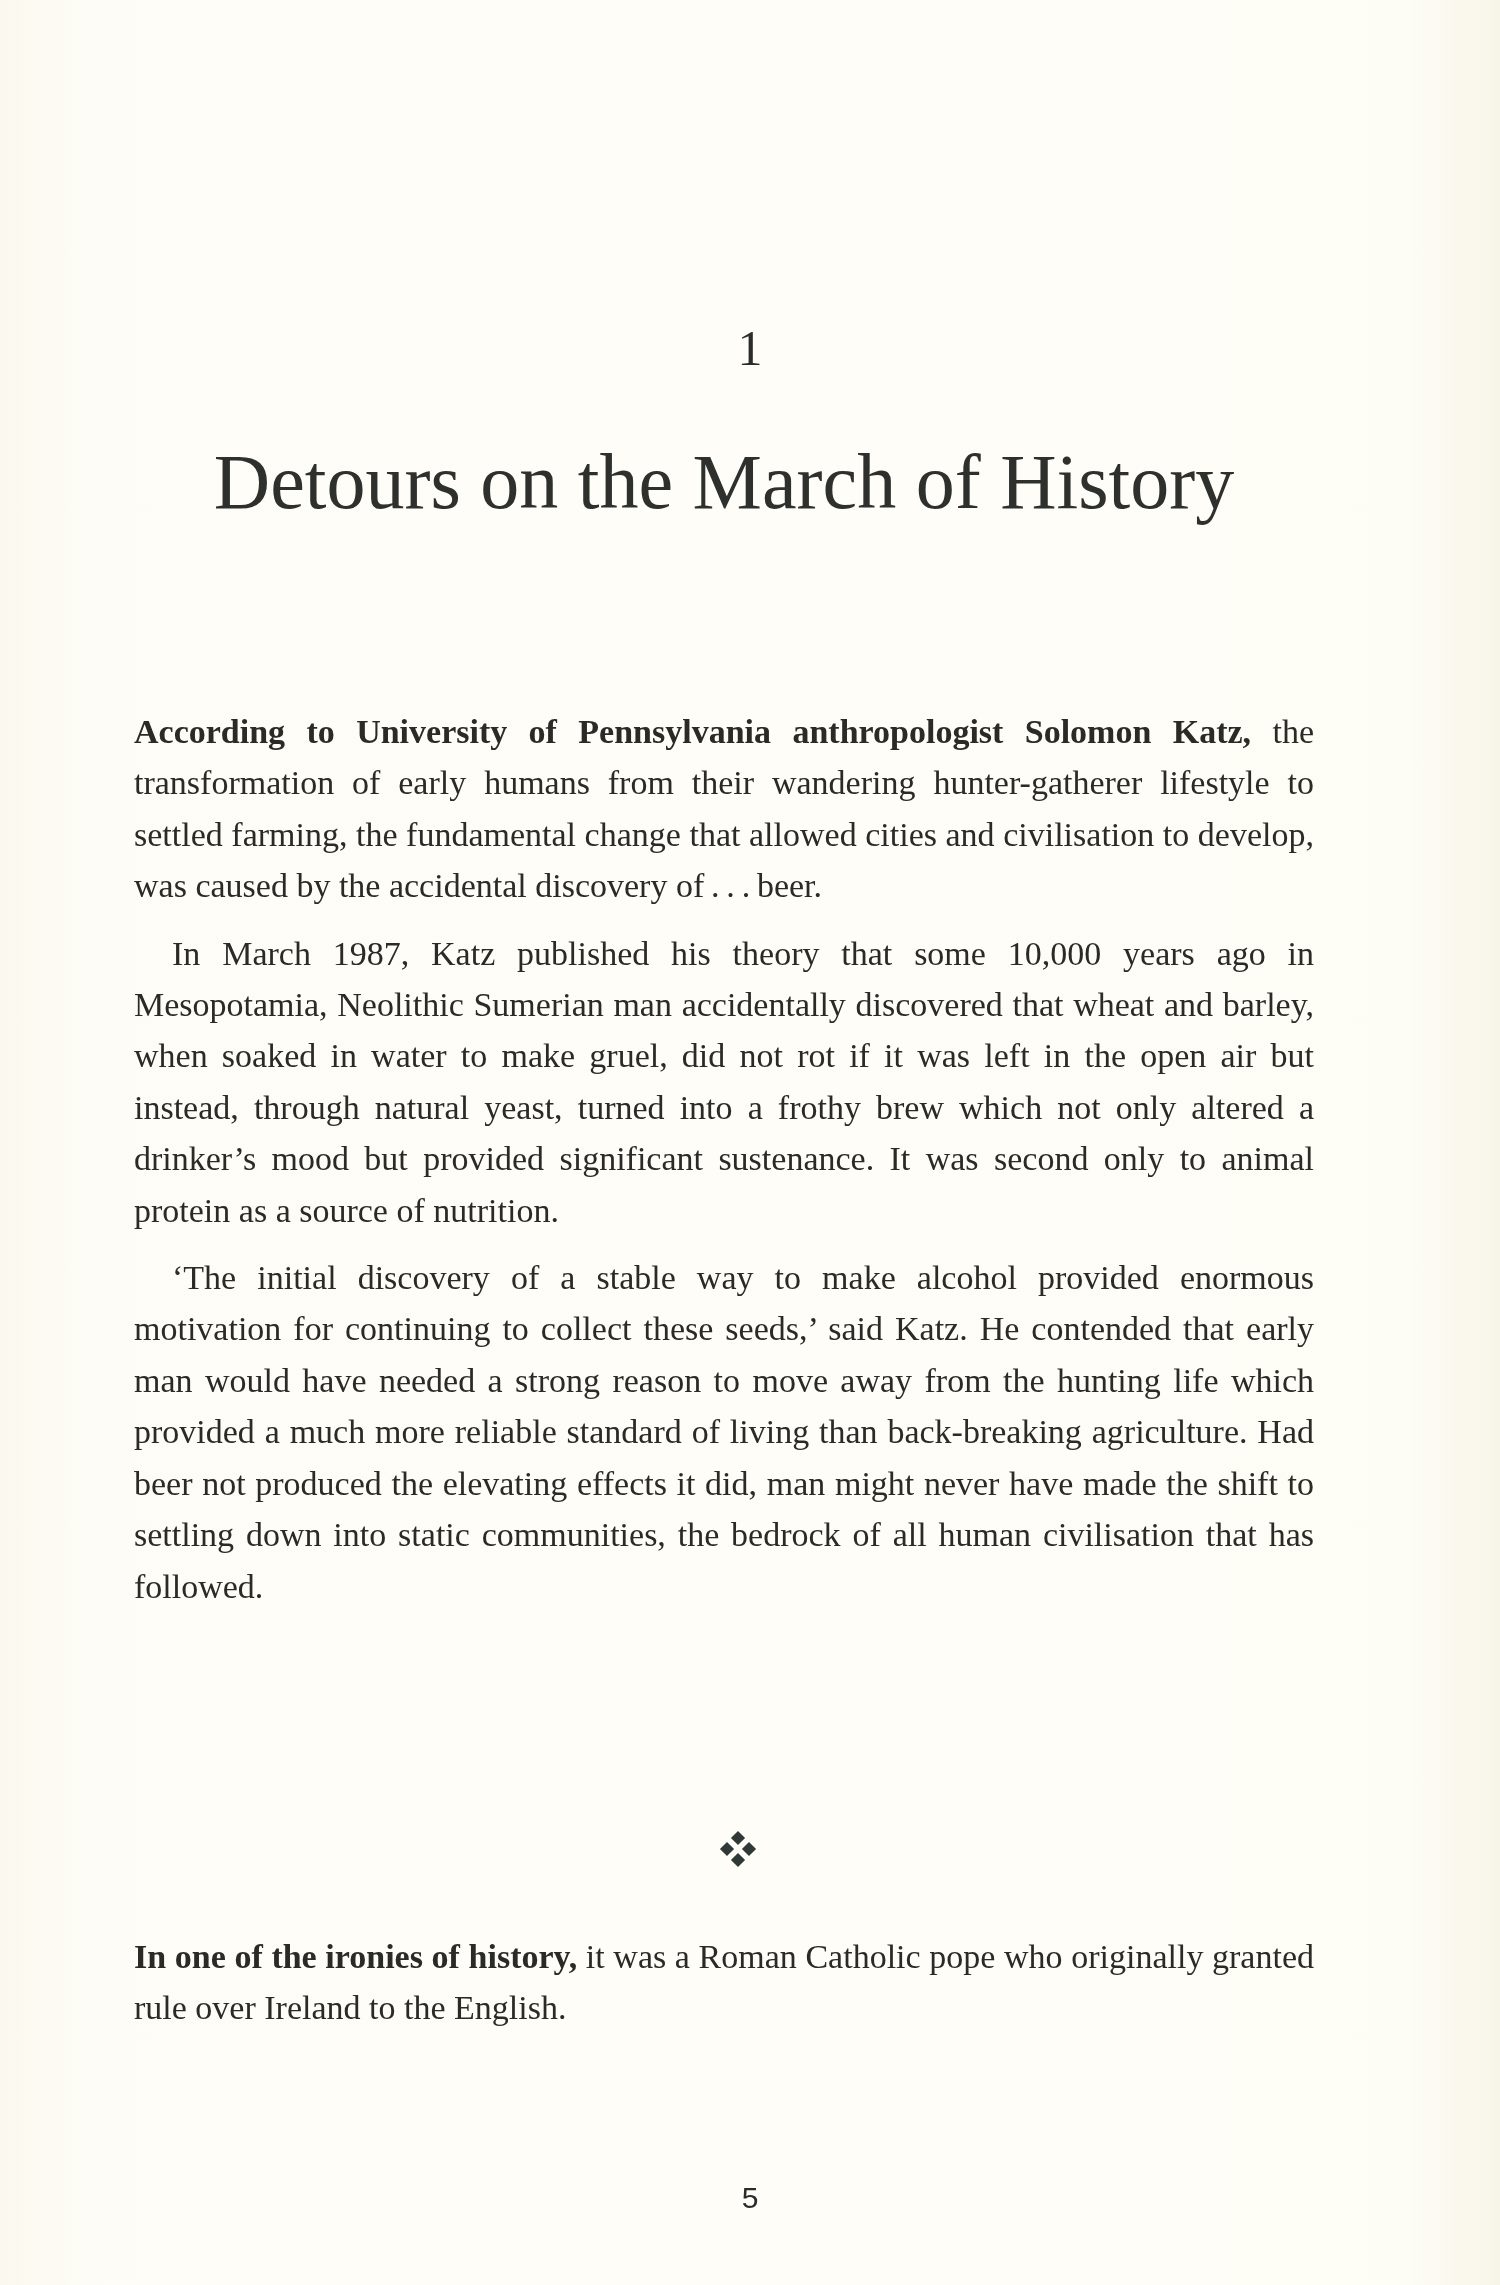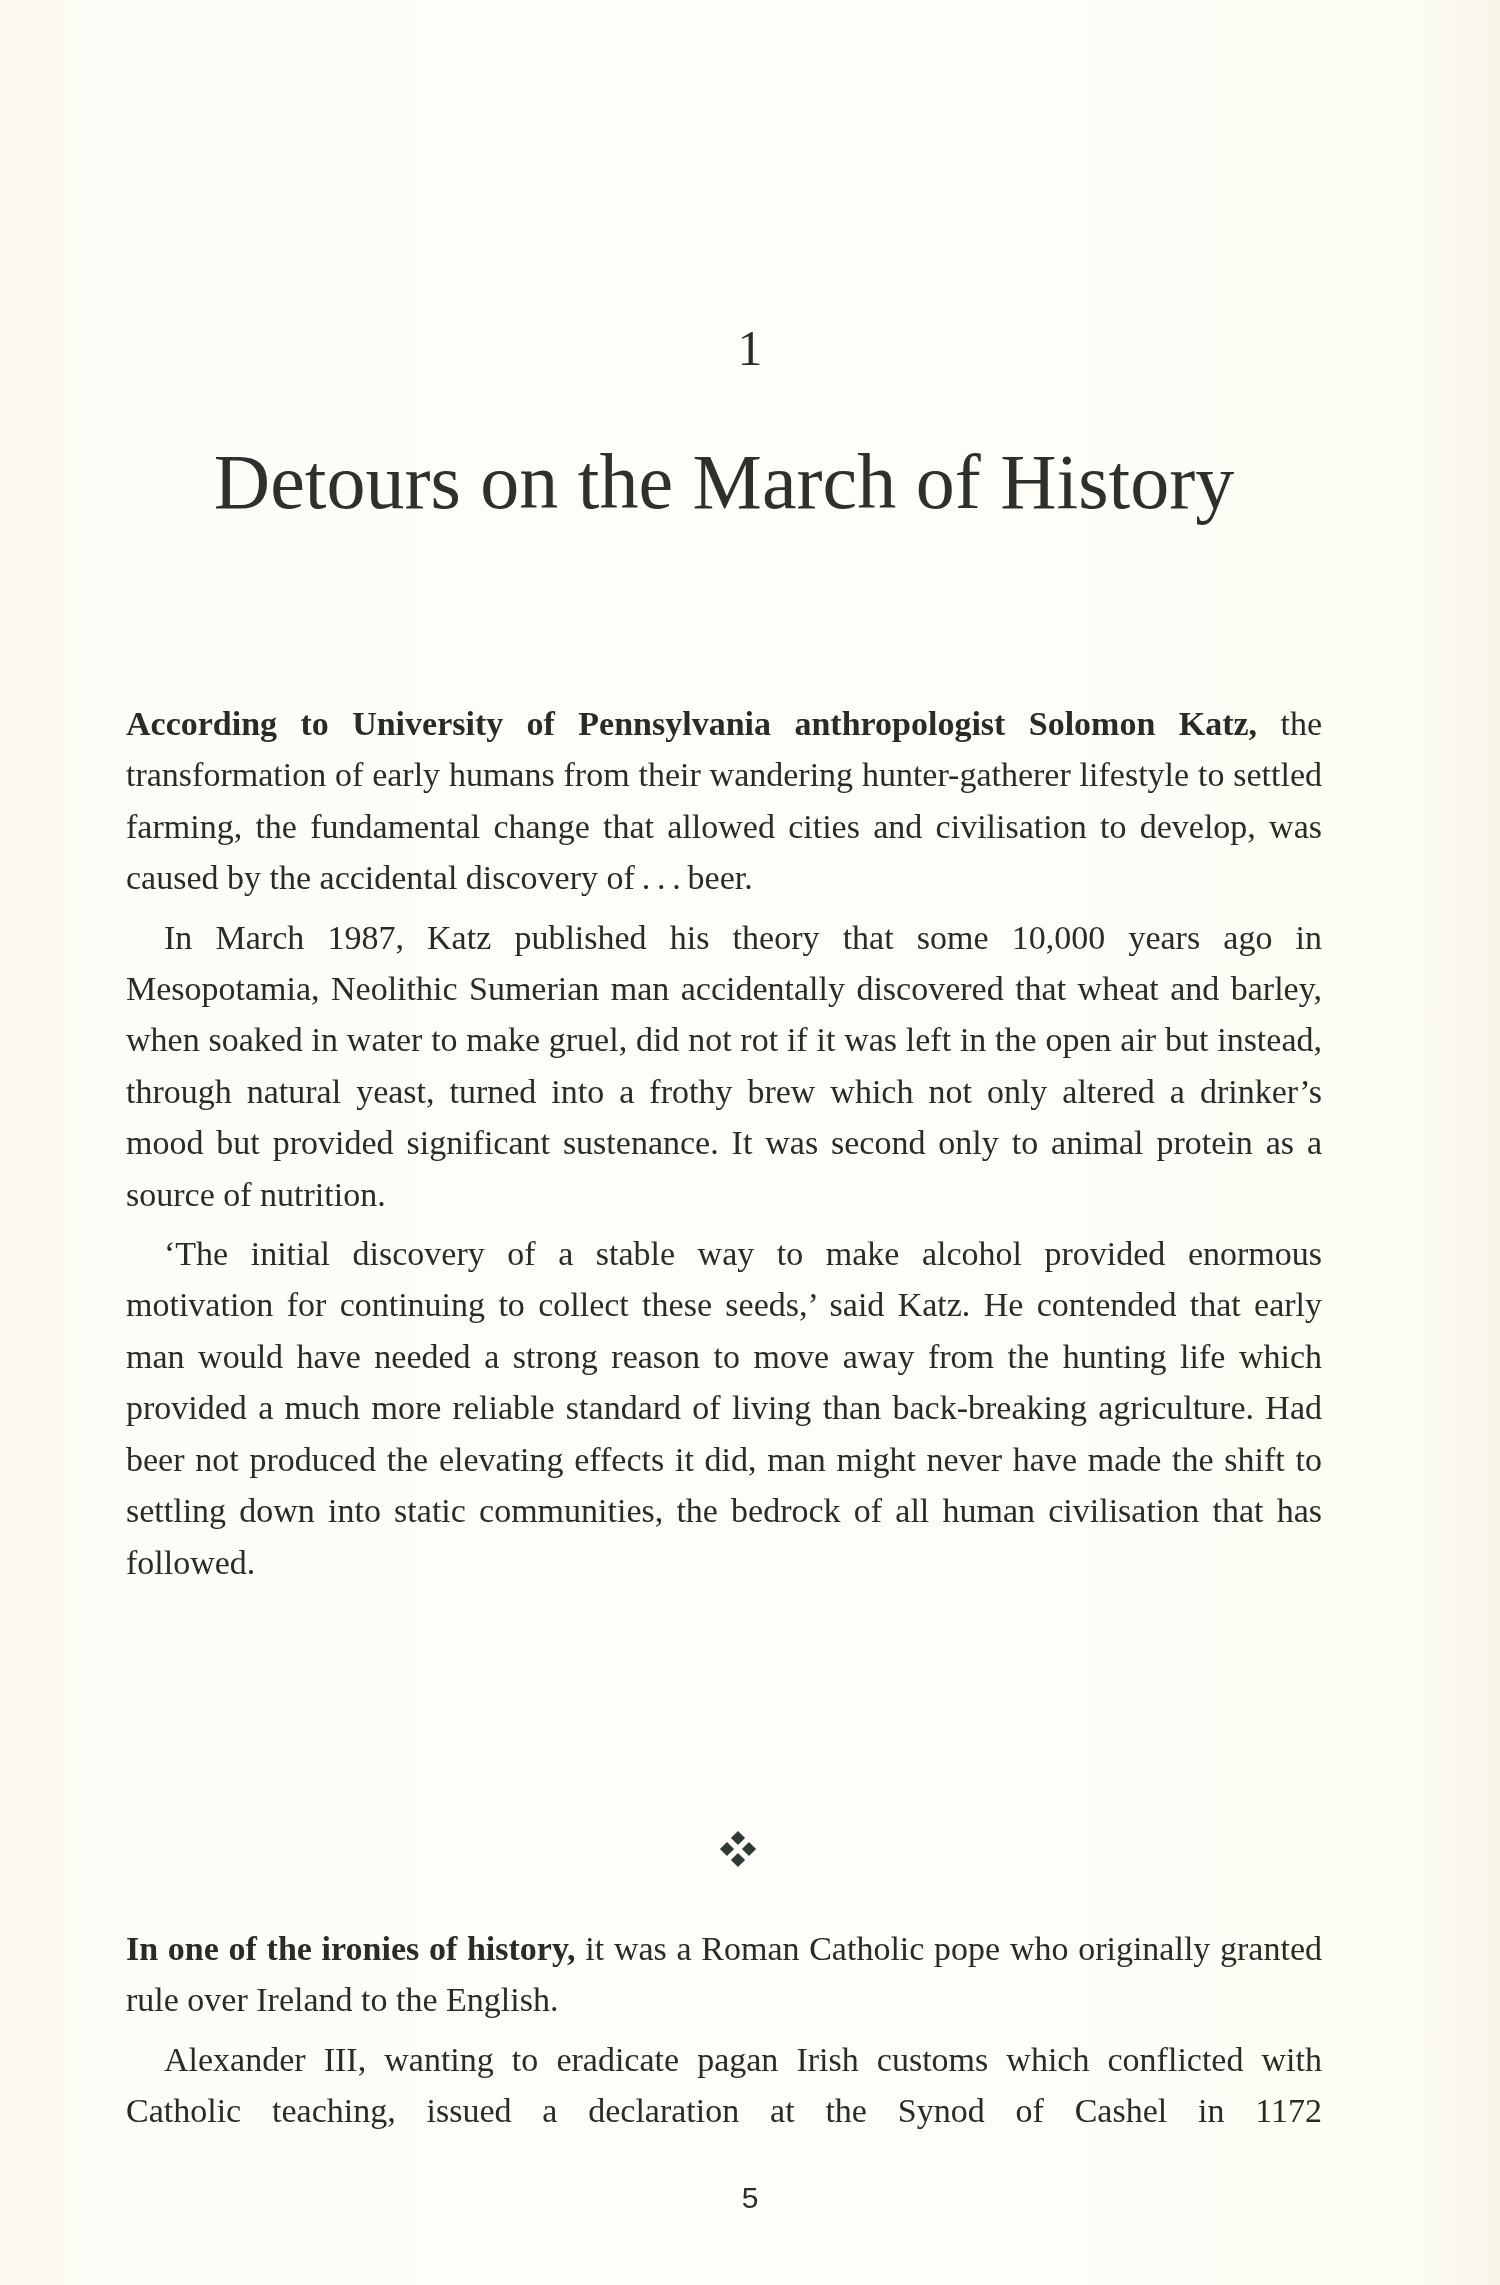--- a/index.html
+++ b/index.html
@@ -48,21 +48,21 @@
   .body-text {
     position: absolute;
     left: 118px;
     width: 1212px;
     font-size: 34px;
     line-height: 51.4px;
     text-align: justify;
     color: #2a2a27;
   }
   .body-text p {
-    margin: 8px;
+    margin: 16px;
     text-indent: 38px;
     hyphens: manual;
   }
   .body-text p.first {
     text-indent: 0;
   }
   .lead {
     font-weight: bold;
   }
   #section-1 { top: 690px; }
@@ -107,18 +107,17 @@
         <rect x="15" y="3" width="10" height="10" transform="rotate(45 20 8)"></rect>
         <rect x="4" y="14" width="10" height="10" transform="rotate(45 9 19)"></rect>
         <rect x="26" y="14" width="10" height="10" transform="rotate(45 31 19)"></rect>
         <rect x="15" y="25" width="10" height="10" transform="rotate(45 20 30)"></rect>
       </g>
     </svg>
   </div>
 
   <div class="body-text" id="section-2">
     <p class="first"><span class="lead">In one of the ironies of history,</span><span> it was a Roman Catholic pope who originally granted rule over Ireland to the English.</span></p>
-    <p style="text-align: justify; text-align-last: justify;">Alexander III, wanting to eradicate pagan Irish customs which conflicted with Catholic teaching, issued a declaration at the Synod of Cashel in 1172</p>
   </div>
 
   <div class="page-number">5</div>
 
 </div>
 
 </body></html>

